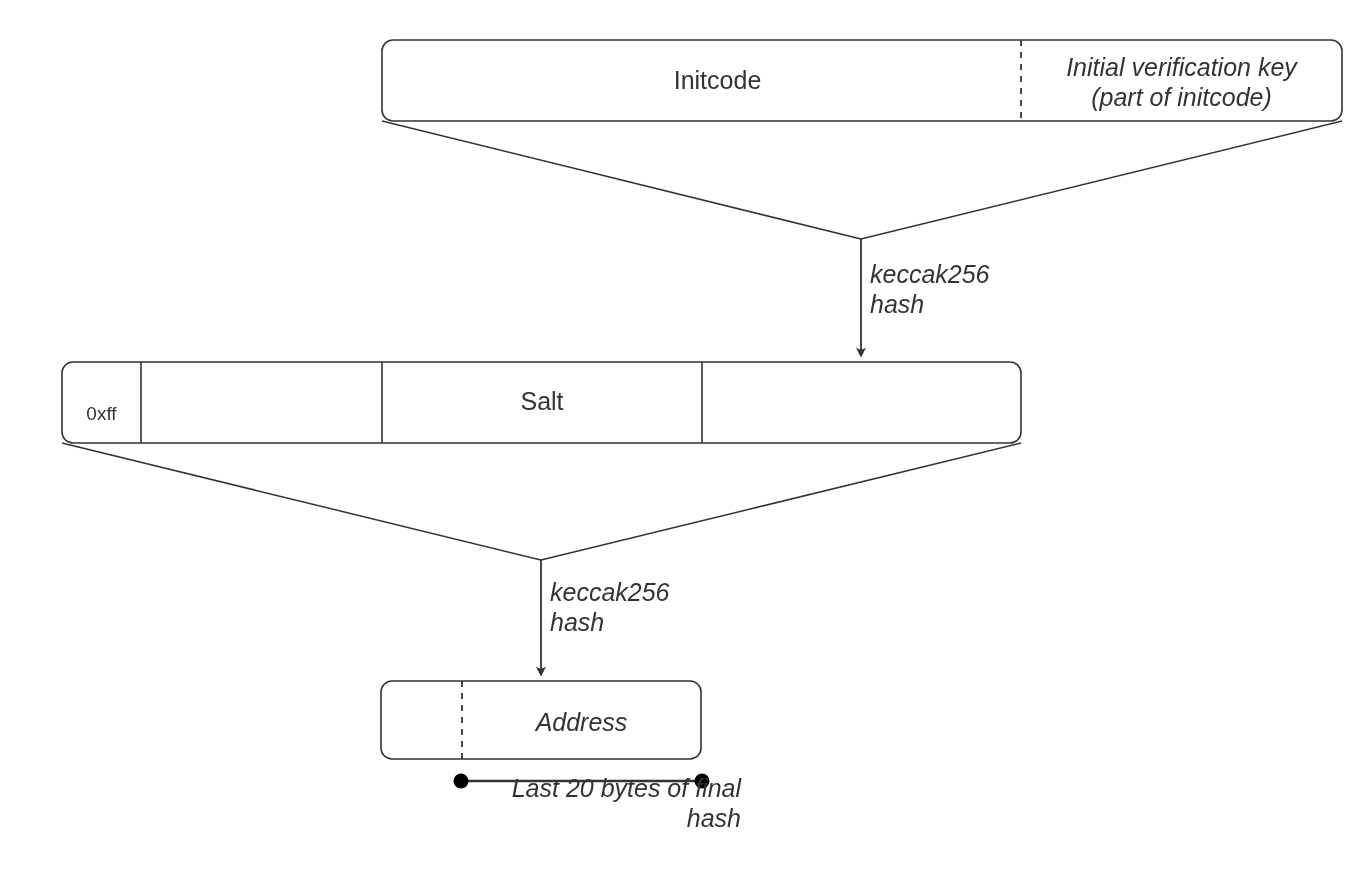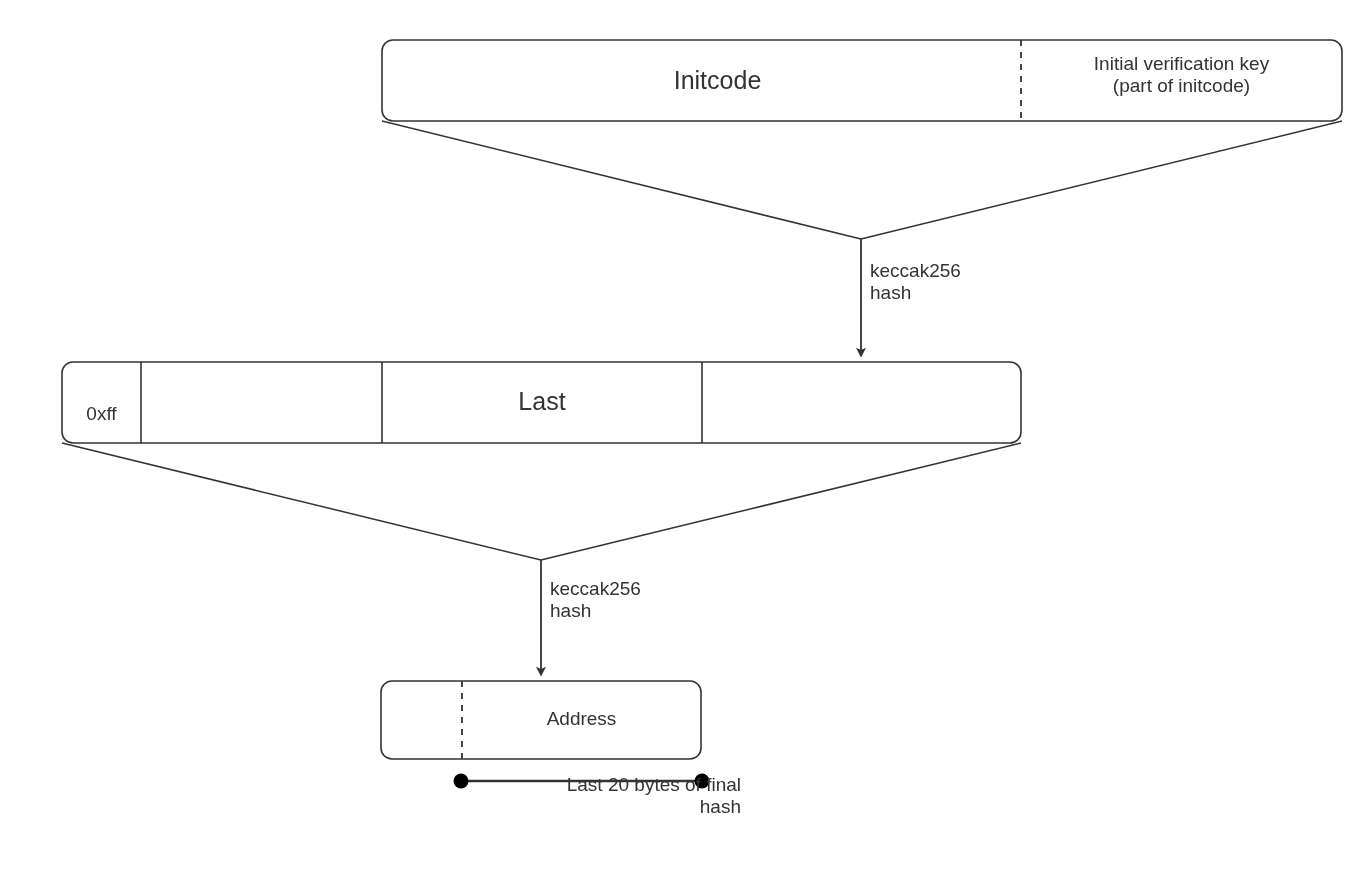--- a/index.html
+++ b/index.html
@@ -35,21 +35,21 @@
     position: absolute;
     text-align: center;
     color: #333333;
     line-height: 1.18;
     white-space: pre-line;
     pointer-events: none;
     user-select: none;
   }
   .t-lg { font-size: 25px; }
   .t-md { font-size: 19px; }
-  .t-sm { font-size: 19px; }
+  .t-sm { font-size: 25px; font-style: italic; }
   .cell-hit {
     position: absolute;
     background: transparent;
   }
 </style>
 </head>
 <body>
 
 <div id="diagram-root">
 
@@ -102,21 +102,21 @@
 
   <div class="txt t-sm" style="left:1021px; top:53px; width:321px;">Initial verification key
 (part of initcode)</div>
 
   <div class="txt t-sm" style="left:870px; top:260px; width:190px; text-align:left;">keccak256
 hash</div>
 
   <div class="txt t-md" style="left:62px; top:387px; width:79px;margin-top:16px;">0xff</div>
 
 
-  <div class="txt t-lg" style="left:382px; top:387px; width:320px;">Last</div>
+  <div class="txt t-lg" style="left:382px; top:387px; width:320px;">Salt</div>
 
   <div class="txt t-sm" style="left:702px; top:387px; width:319px;"></div>
 
   <div class="txt t-sm" style="left:550px; top:578px; width:190px; text-align:left;">keccak256
 hash</div>
 
   <div class="txt t-sm" style="left:381px; top:708px; width:81px;"></div>
 
   <div class="txt t-sm" style="left:462px; top:708px; width:239px;">Address</div>
 

